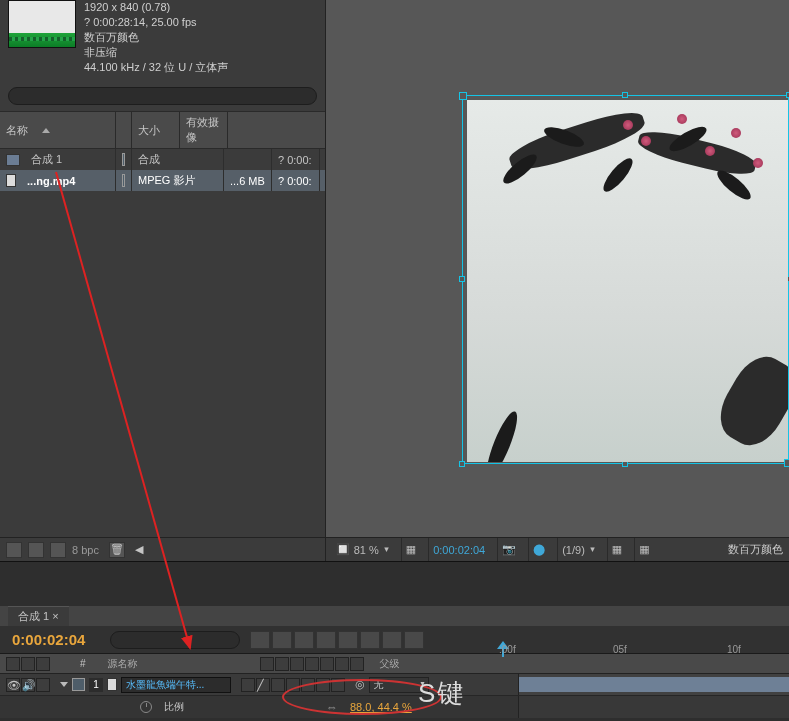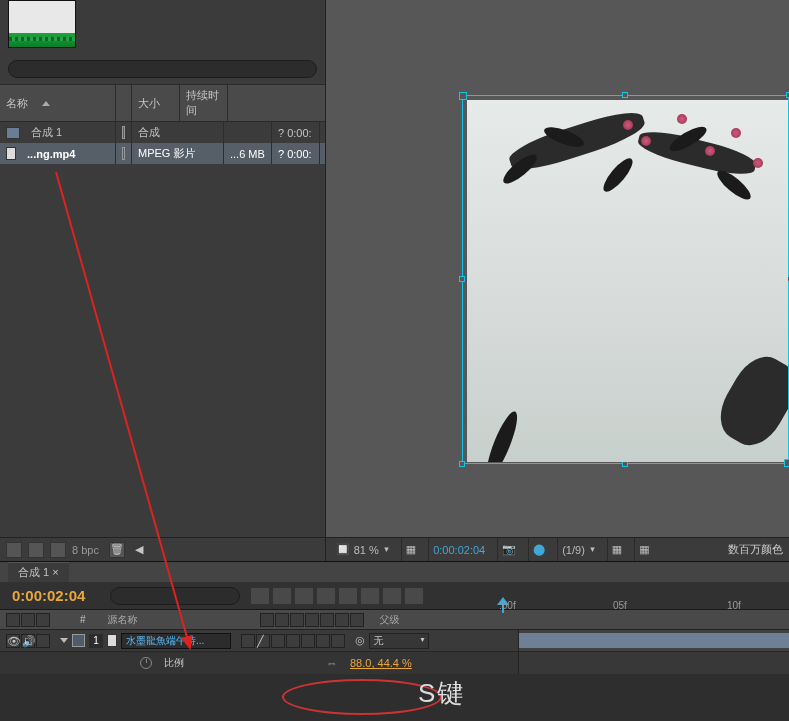--- a/index.html
+++ b/index.html
@@ -70,21 +70,21 @@
 .viewer-footer { height: 24px; background: #3b3b3b; border-top: 1px solid #222; display: flex; align-items: center; padding: 0 6px; gap: 8px; color: #bbb; }
 .vf-item { display: flex; align-items: center; gap: 4px; padding: 0 4px; border-left: 1px solid #2a2a2a; height: 100%; }
 .vf-item:first-child { border-left: none; }
 .dd { font-size: 11px; padding-right: 10px; position: relative; }
 .dd::after { content: "▾"; position: absolute; right: 0; top: 0; font-size: 9px; }
 .tc-blue { color: #3fa8d8; }
 .eff-label { color: #ccc; font-size: 11px; margin-left: auto; }
 
 
 .timeline-panel { height: 160px; background: #2e2e2e; border-top: 1px solid #111; display: flex; flex-direction: column; }
-.tl-tabs { height: 20px; background: #444; display: flex; align-items: center; padding-left: 8px; }
+.tl-tabs { height: 20px; background: #444; display: flex; align-items: center; padding-left: 8px; margin-top: 44px; }
 .tl-tab { background: #3b3b3b; padding: 2px 10px; font-size: 11px; border-top: 1px solid #555; }
 .tl-controls { height: 28px; display: flex; align-items: center; background: #313131; border-bottom: 1px solid #1a1a1a; }
 .timecode { color: #e9a63c; font-size: 15px; font-weight: bold; padding: 0 12px; width: 110px; }
 .tl-search { width: 130px; height: 18px; background: #2c2c2c; border: 1px solid #1d1d1d; border-radius: 9px; padding: 0 8px 0 20px; }
 .tl-btns { display: flex; gap: 2px; margin-left: 10px; }
 .tl-btn { width: 20px; height: 18px; background: #494949; border: 1px solid #333; }
 .ruler-area { flex: 1; background: #3a3a3a; border-left: 1px solid #222; position: relative; }
 .ruler-label { position: absolute; top: 4px; font-size: 10px; color: #999; }
 
 .layer-head { height: 20px; background: #494949; display: flex; align-items: center; font-size: 10px; border-bottom: 1px solid #222; }
@@ -121,29 +121,36 @@
 .caret { position: absolute; top: 1px; left: 6px; width: 0; height: 0; border-left: 6px solid transparent; border-right: 6px solid transparent; border-bottom: 8px solid #3fa8d8; }
 .caret-line { position: absolute; top: 8px; left: 11px; width: 2px; height: 9px; background: #3fa8d8; }
 </style>
 </head>
 <body>
 
 <div class="top-area">
   <div class="project-panel">
     <div class="asset-info">
       <div class="thumbnail"></div>
+      <div class="asset-meta">
+        <div>1920 x 840 (0.78)</div>
+        <div>? 0:00:28:14, 25.00 fps</div>
+        <div>数百万颜色</div>
+        <div>非压缩</div>
+        <div>44.100 kHz / 32 位 U / 立体声</div>
+      </div>
     </div>
     <div class="search-bar">
       <input class="search-input" style="">
     </div>
     <div class="proj-header">
       <div class="col col-name"><span>名称</span>&nbsp;&nbsp;<span class="triangle-up"></span></div>
       <div style="width:16px;" class="col"></div>
       <div class="col col-size">大小</div>
-      <div class="col col-dur">持续时间</div>
+      <div class="col col-dur">有效摄像</div>
     </div>
     <div class="proj-rows">
       <div class="proj-row row-comp">
         <div class="col col-name"><span class="icon-sq"></span>&nbsp;<span>合成 1</span></div>
         <div class="col" style="width:16px;">
             <span class="icon-color"></span>
           </div>
         <div class="col col-type">合成</div>
         <div class="col col-size"></div>
         <div class="col col-dur">? 0:00:</div>

